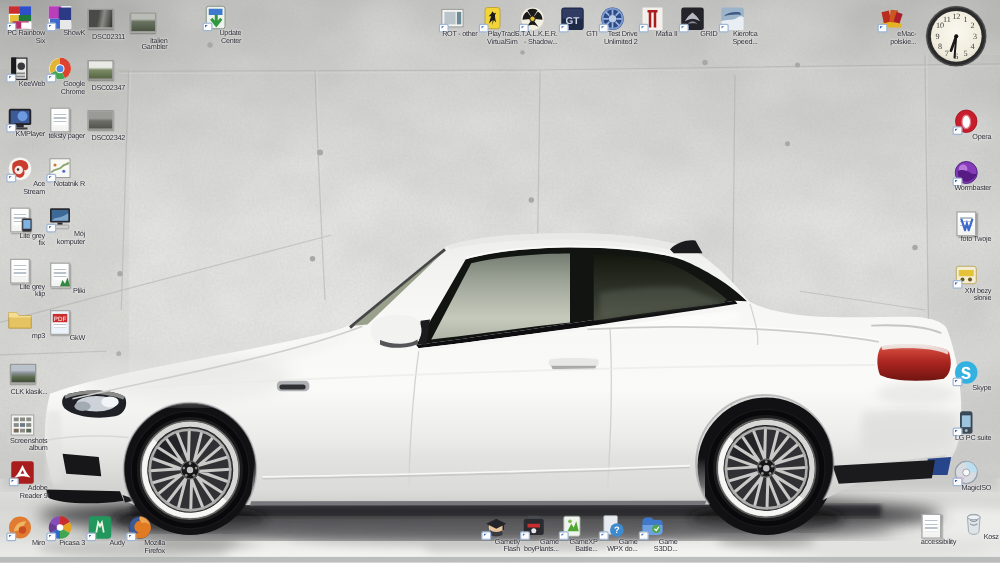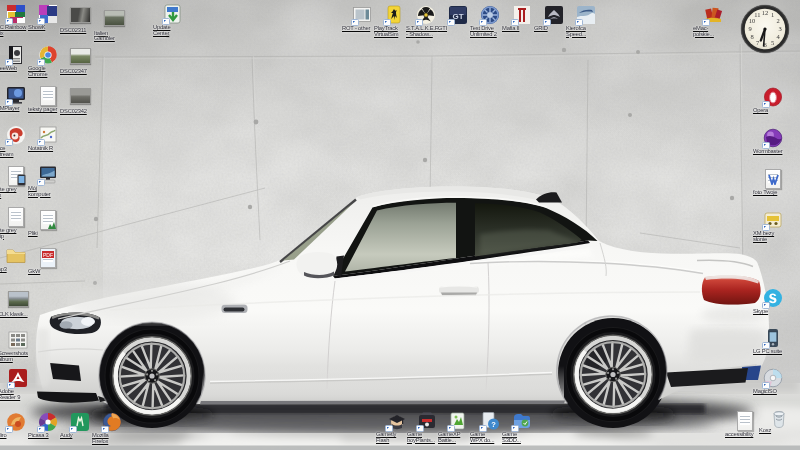--- a/index.html
+++ b/index.html
@@ -1,18 +1,18 @@
 <!DOCTYPE html>
 <html><head>
 <meta charset="utf-8">
 <style>
 html,body{margin:0;padding:0;}
 body{width:800px;height:450px;overflow:hidden;position:relative;font-family:"Liberation Sans",sans-serif;background:#cbcbc9;}
 #bg{position:absolute;left:0;top:0;width:800px;height:450px;}
-.ic{position:absolute;width:40px;text-align:left;text-decoration:underline;}
+.ic{position:absolute;width:40px;text-align:right;}
 .im{position:relative;width:20px;height:20px;margin:0 auto;filter:blur(0.3px) saturate(0.92);}
 .lb{margin-top:1px;font-size:5.8px;line-height:5.6px;filter:blur(0.3px);color:#1e1e28;opacity:.96;text-shadow:0 0 2px rgba(255,255,255,.95),0 0 1px rgba(255,255,255,.9);letter-spacing:-0.2px;}
 .sc{position:absolute;left:-1px;bottom:-1px;width:5.5px;height:5.5px;background:#fdfdfd;border:0.5px solid #9db6d8;border-radius:1.5px;}
 .sc:after{content:"";position:absolute;left:1px;top:1px;width:2.6px;height:2.6px;background:linear-gradient(135deg,#2a66c8 55%,#fff 56%);clip-path:polygon(0 0,100% 0,0 100%);}
 .paper{width:14px;height:18px;background:linear-gradient(#fff,#f2f2f0);border:0.5px solid #a9a9a9;margin:1px auto 0;box-shadow:1px 1px 1px rgba(0,0,0,.25);}
 .paper:before{content:"";display:block;margin:3px 2px;height:10px;background:repeating-linear-gradient(#fff 0 1px,#b9c2cc 1px 2px,#fff 2px 3px);}
 .photo{width:19px;height:14px;margin:2.5px auto 0;border:1px solid #9a9a98;box-shadow:0 1px 1px rgba(0,0,0,.3);}
 
 </style>
 </head>

